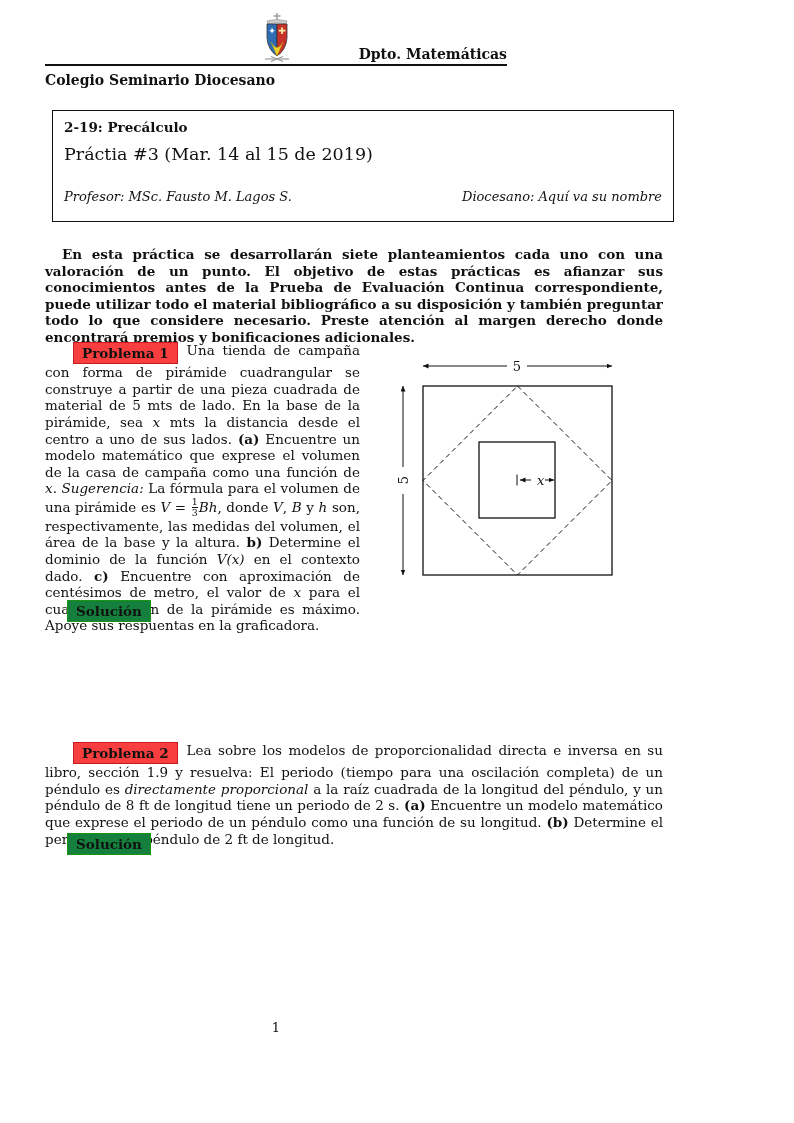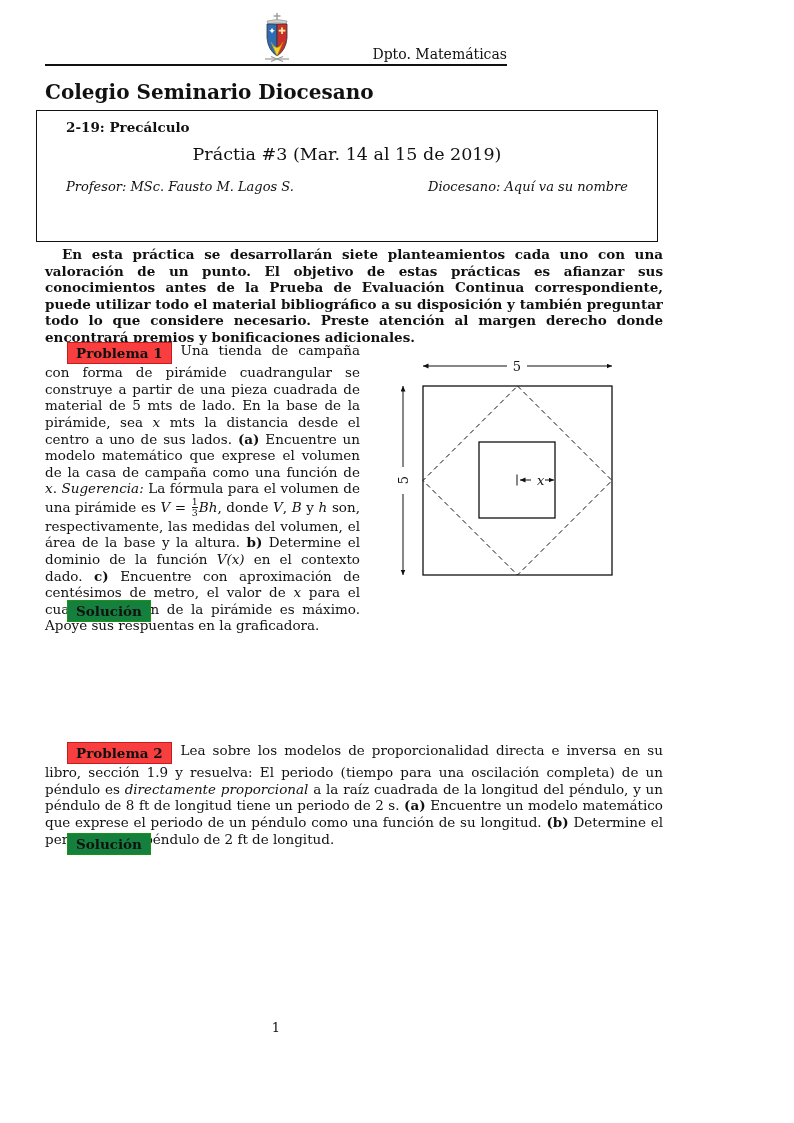--- a/index.html
+++ b/index.html
@@ -5,52 +5,52 @@
   html,body{margin:0;padding:0;background:#ffffff;}
   .page{
     position:relative;
     width:794px;height:1123px;
     background:#ffffff;
     font-family:"DejaVu Serif","Liberation Serif",serif;
     color:#111;
     overflow:hidden;
   }
   
-  .hdr-left{position:absolute;left:45px;top:60px;font-weight:bold;font-size:20px;margin-top:20px;}
-  .hdr-right{position:absolute;left:0;top:46px;width:507px;text-align:right;font-weight:normal;font-size:14px;}
+  .hdr-left{position:absolute;left:45px;top:52px;font-weight:bold;font-size:14px;margin-top:20px;}
+  .hdr-right{position:absolute;left:0;top:46px;width:507px;text-align:right;font-weight:bold;font-size:14px;}
   .hdr-rule{position:absolute;left:45px;top:64px;width:462px;height:2px;background:#111;}
   .crest{position:absolute;left:259px;top:12px;}
   
   .tbox{
-    position:absolute;left:36px;top:110px;width:622px;height:132px;
-    border:1.2px solid #111;box-sizing:border-box;padding:8px 29px;
+    position:absolute;left:52px;top:110px;width:622px;height:112px;
+    border:1.2px solid #111;box-sizing:border-box;padding:8px 11px;
   }
   .tbox-course{font-weight:bold;font-size:13.5px;}
-  .tbox-title{text-align:center;font-size:17.5px;margin-top:9px;}
-  .tbox-row{display:flex;justify-content:space-between;font-style:italic;font-size:13px;margin-top:15px;align-items:flex-end;}
+  .tbox-title{font-size:17.5px;margin-top:9px;}
+  .tbox-row{display:flex;justify-content:space-between;font-style:italic;font-size:13px;margin-top:25px;align-items:flex-end;}
   
   .para{
     position:absolute;left:45px;width:618px;
     font-size:13.5px;line-height:16.6px;text-align:justify;
   }
   .intro{top:246px;text-indent:17px;font-weight:bold;}
   .p1{top:342px;height:262px;}
   .p1-col{width:315px;text-align:justify;}
   .p2{top:742px;}
   .mi{font-style:italic;}
   .bseg{font-weight:bold;}
   .frac{display:inline-block;vertical-align:-0.45em;text-align:center;font-size:0.7em;line-height:1.05;padding:0 1px;}
   .frac .num{display:block;}
   .frac .den{display:block;border-top:1px solid #111;}
   
   .badge{
     display:inline-block;font-weight:bold;font-size:13.5px;line-height:1.05;
     padding:3px 8px 3px 8px;vertical-align:-3px;
   }
-  .badge.red{background:#f83e3e;border:1px solid #c51d1d;margin-left:22px;margin-right:9px;}
+  .badge.red{background:#f83e3e;border:1px solid #c51d1d;margin-left:28px;margin-right:9px;}
   .badge.green{background:#15803d;border:1px solid #169416;}
   .sol1{position:absolute;left:67px;top:600px;}
   .sol2{position:absolute;left:67px;top:833px;}
   
   .fig{position:absolute;left:345px;top:13px;}
   .fig line,.fig rect,.fig polygon{stroke:#111;}
   .fig text{font-family:"DejaVu Serif","Liberation Serif",serif;font-size:13px;fill:#111;}
   
   .pageno{position:absolute;left:260px;top:1020px;width:32px;text-align:center;font-size:13px;}
 </style>

